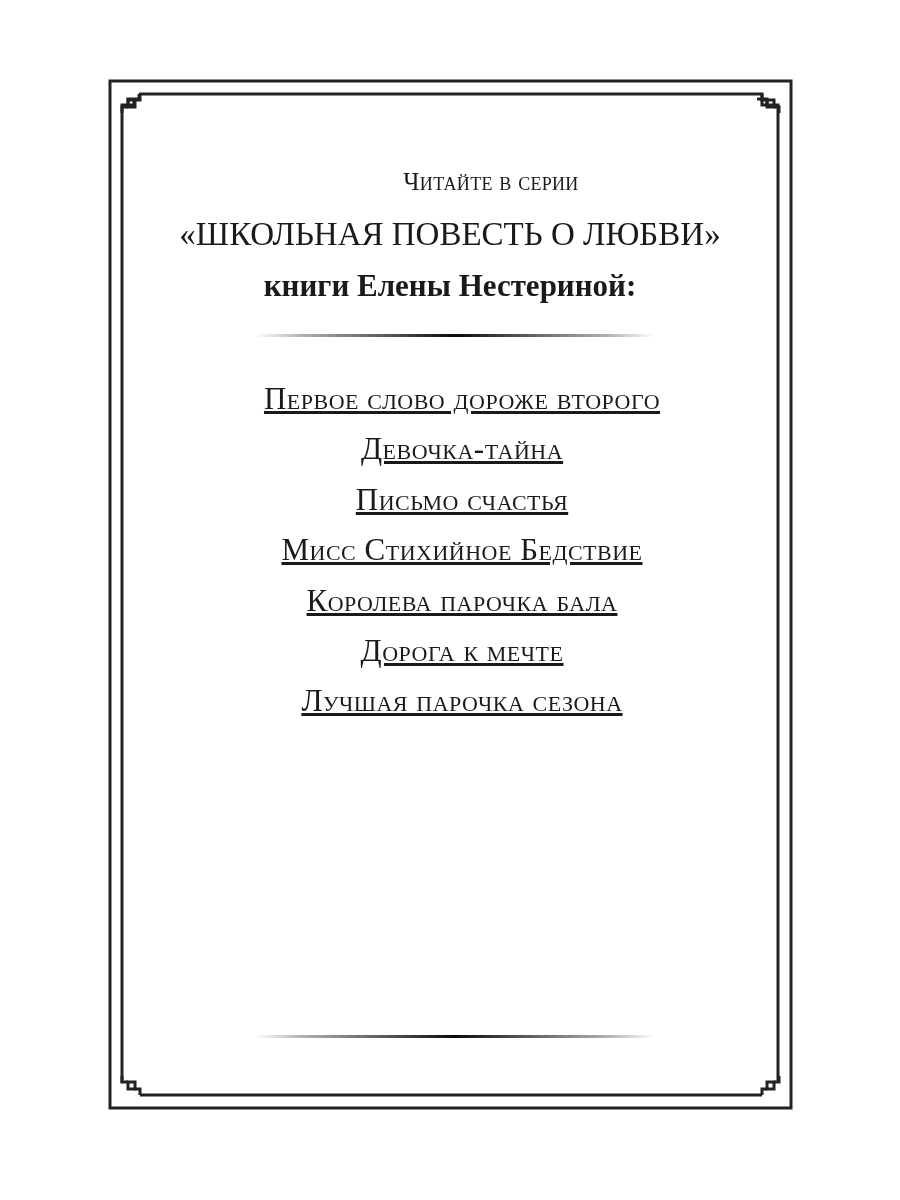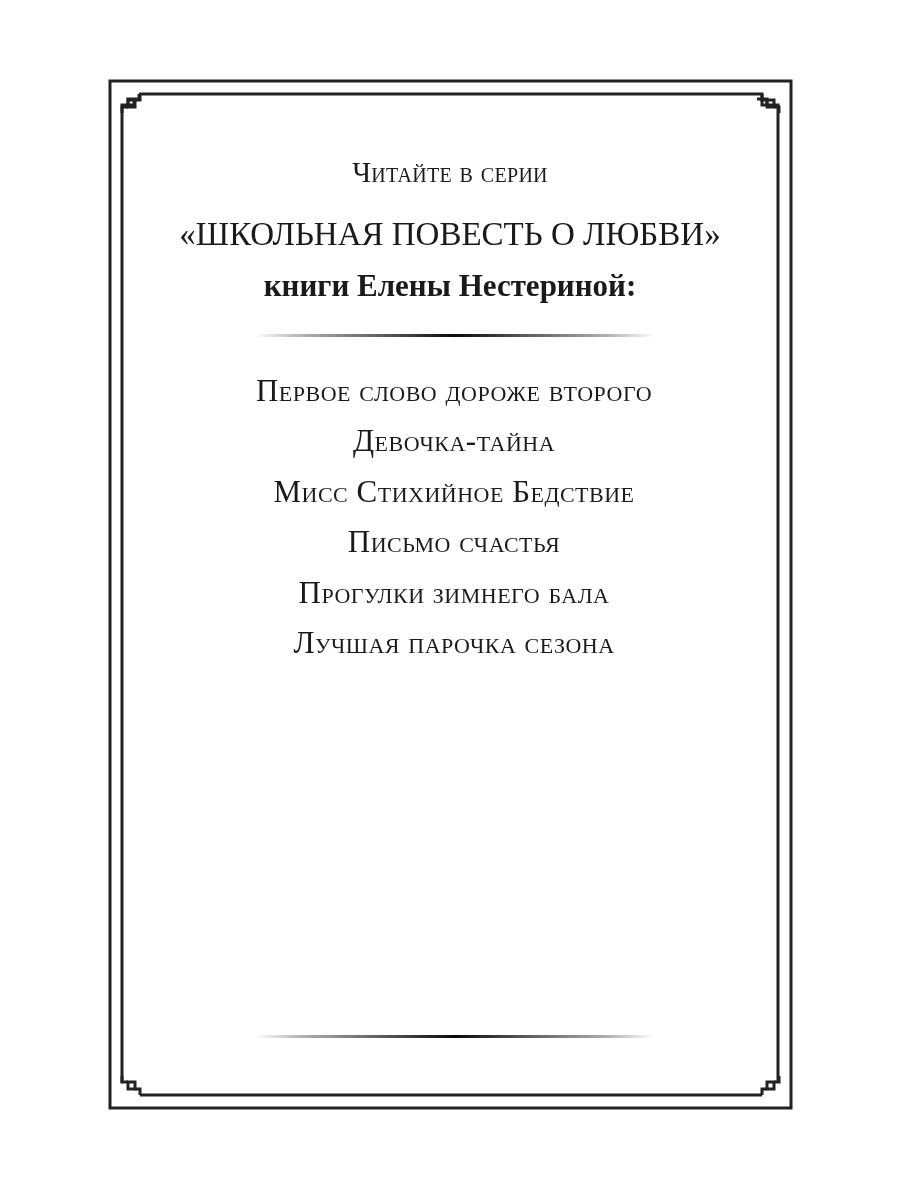--- a/index.html
+++ b/index.html
@@ -30,24 +30,25 @@
       text-align: center;
     }
     .intro {
       position: absolute;
       left: 0;
       width: 680px;
       text-align: center;
       white-space: nowrap;
     }
     .intro-line-1 {
-      top: 76px;
-      font-size: 29px;
+      top: 88px;
+      font-size: 25px;
       font-variant: small-caps;
       letter-spacing: 0.3px;
+      padding-left: 41px;
     }
     .intro-line-2 {
       top: 136px;
       font-size: 33px;
       letter-spacing: 0px;
     }
     .intro-line-3 {
       top: 188px;
       font-size: 31px;
       font-weight: bold;
@@ -67,23 +68,24 @@
         rgba(30,30,30,0) 100%);
       border-radius: 2px;
     }
     .divider-top { top: 254px; }
     .divider-bottom { top: 955px; }
     .book-list {
       position: absolute;
       left: 0;
       top: 282px;
       width: 680px;
-      margin: 4px;
+      margin: 12px;
       padding: 0;
       list-style: none;
+      text-decoration: underline;
     }
     .book-item {
       height: 50.4px;
       line-height: 50.4px;
       font-size: 31px;
       font-variant: small-caps;
       letter-spacing: 0.5px;
       white-space: nowrap;
       text-align: center;
     }
@@ -150,20 +152,21 @@
 <div class="content">
   <div class="intro intro-line-1">Читайте в серии</div>
   <div class="intro intro-line-2">«ШКОЛЬНАЯ ПОВЕСТЬ О ЛЮБВИ»</div>
   <div class="intro intro-line-3">книги Елены Нестериной:</div>
 
   <div class="divider divider-top"></div>
 
   <ul class="book-list">
     <li class="book-item">Первое слово дороже второго</li>
     <li class="book-item">Девочка-тайна</li>
+    <li class="book-item">Письмо счастья</li>
     <li class="book-item">Мисс Стихийное Бедствие</li>
-    <li class="book-item">Письмо счастья</li>
-    <li class="book-item">Прогулки зимнего бала</li>
+    <li class="book-item">Королева парочка бала</li>
+    <li class="book-item">Дорога к мечте</li>
     <li class="book-item">Лучшая парочка сезона</li>
   </ul>
 
   <div class="divider divider-bottom"></div>
 </div>
 
 </body></html>

